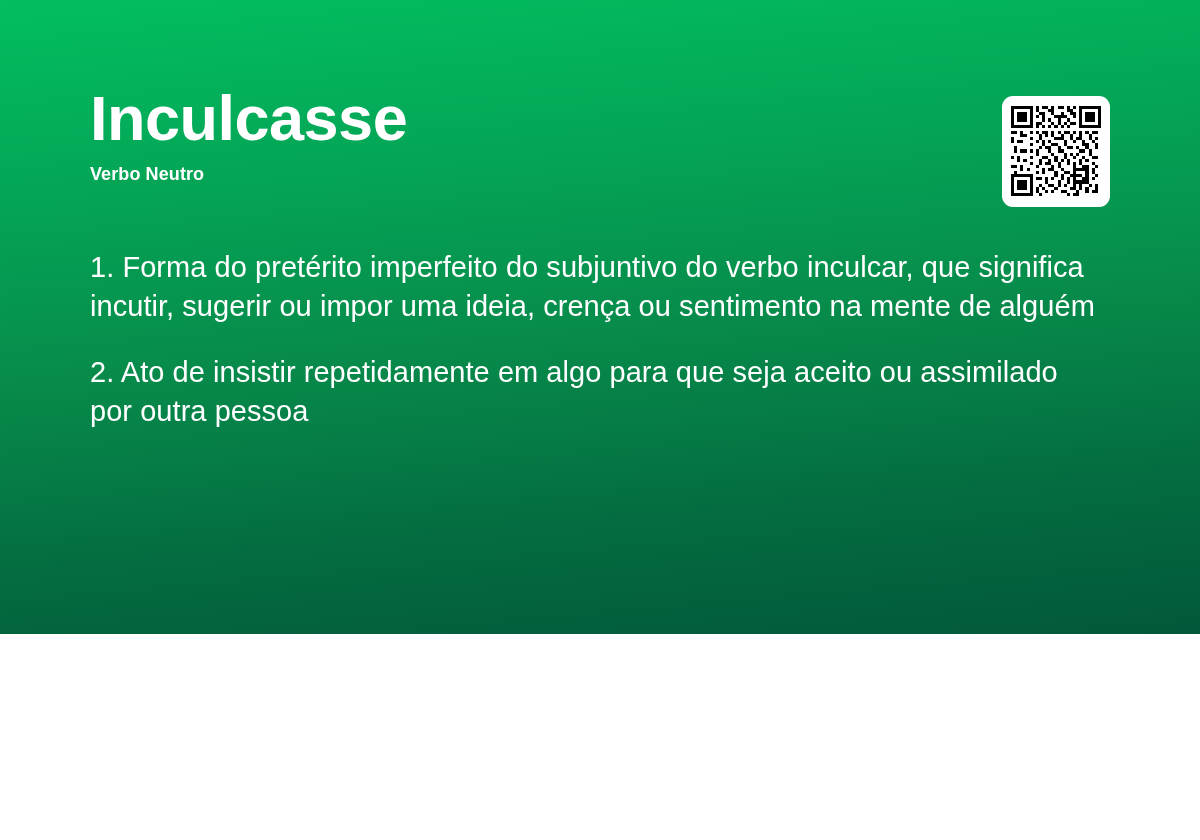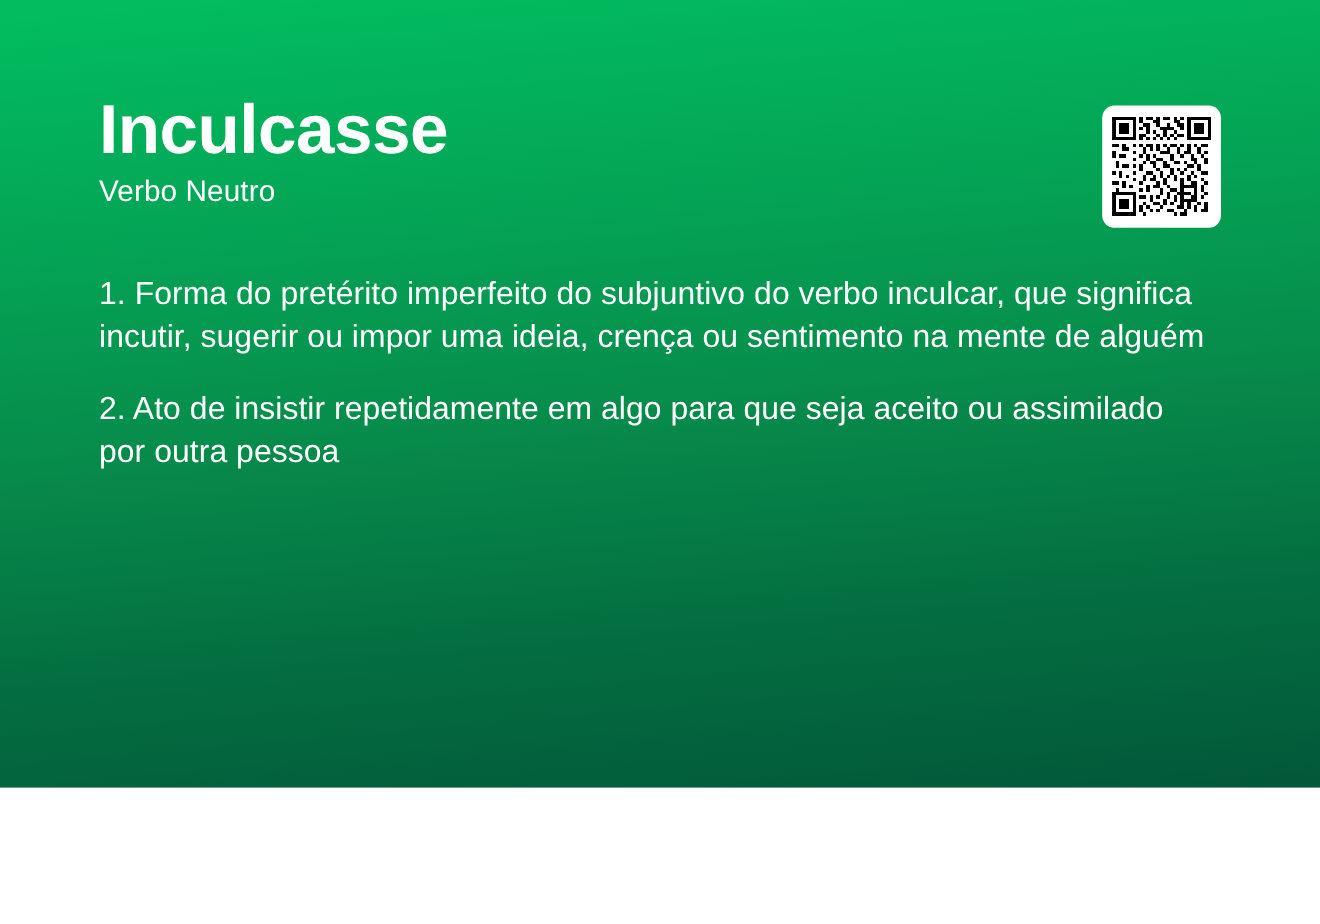--- a/index.html
+++ b/index.html
@@ -10,21 +10,21 @@
     width: 1200px;
     height: 840px;
     overflow: hidden;
     font-family: "Liberation Sans", sans-serif;
     background: #ffffff;
   }
 
   #card {
     position: relative;
     width: 1200px;
-    height: 716px;
+    height: 634px;
     box-sizing: border-box;
     background: linear-gradient(175deg, #02BE60 0%, #04A455 28%, #078B4B 52%, #046C40 78%, #02583A 100%);
     overflow: hidden;
   }
 
   
   #header {
     position: absolute;
     left: 90px;
     top: 84px;
@@ -36,23 +36,23 @@
     font-family: "Liberation Sans", sans-serif;
     font-size: 63px;
     line-height: 68px;
     font-weight: bold;
     letter-spacing: -0.5px;
     color: #ffffff;
   }
 
   #word-subtitle {
     margin: 6px 0 4px 0;
-    font-size: 27px;
+    font-size: 18px;
     line-height: 32px;
-    font-weight: normal;
+    font-weight: bold;
     color: #ffffff;
     letter-spacing: 0.1px;
   }
 
   
   #qr-panel {
     position: absolute;
     left: 1002px;
     top: 96px;
     width: 108px;

